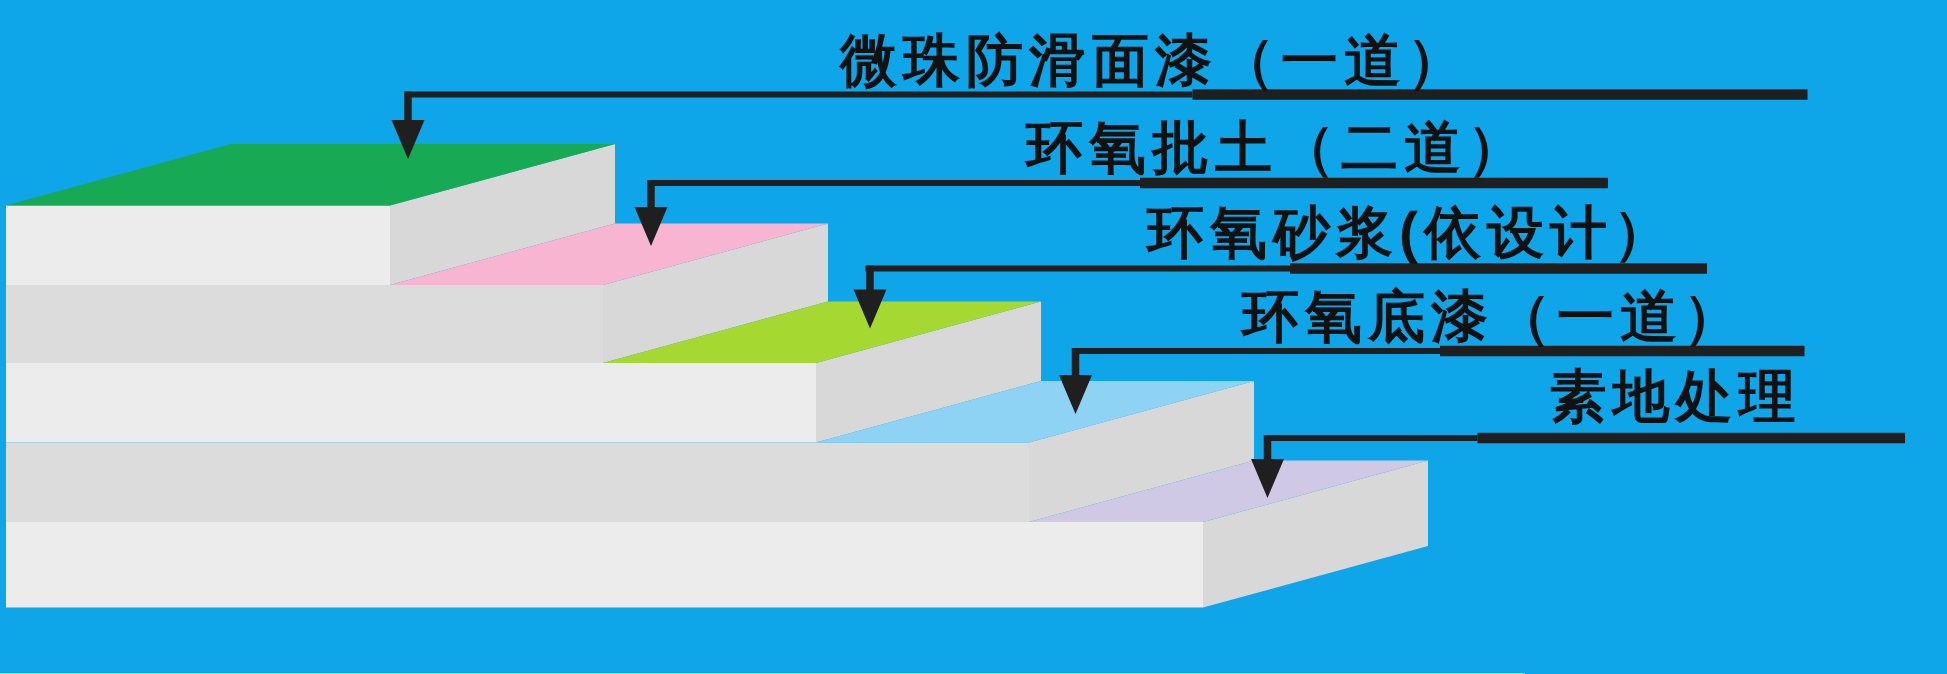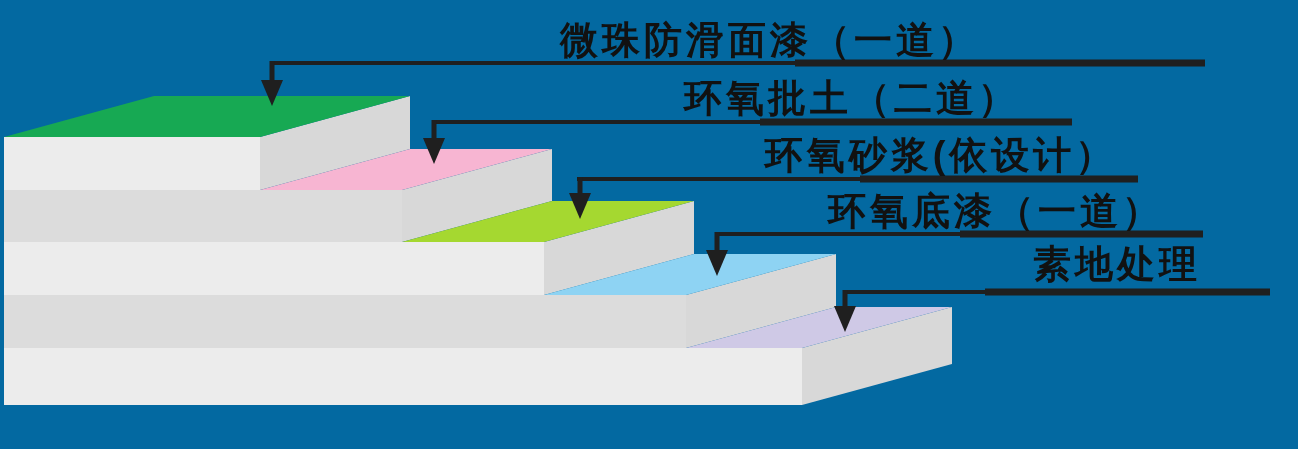--- a/index.html
+++ b/index.html
@@ -8,21 +8,21 @@
     background: #ffffff;
     width: 1298px;
     height: 449px;
     overflow: hidden;
     font-family: "Liberation Sans", sans-serif;
   }
   #stage {
     position: relative;
     width: 1298px;
     height: 449px;
-    background: #0369a1;
+    background: #0ea5e9;
   }
   svg { display: block; }
   .layer-label {
     font-family: "Liberation Sans", "DejaVu Sans", sans-serif;
     font-size: 38px;
     font-weight: 600;
     letter-spacing: 4px;
     fill: #111111;
   }
   .face { stroke: none; }

